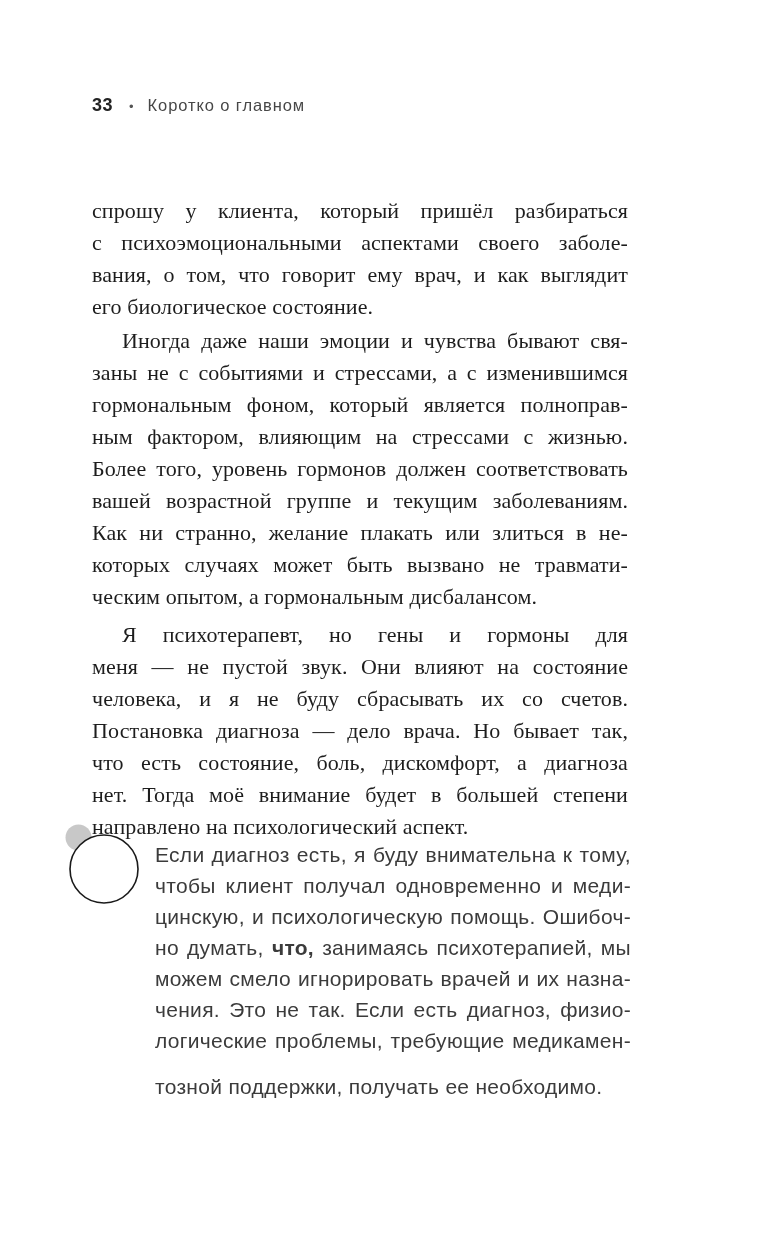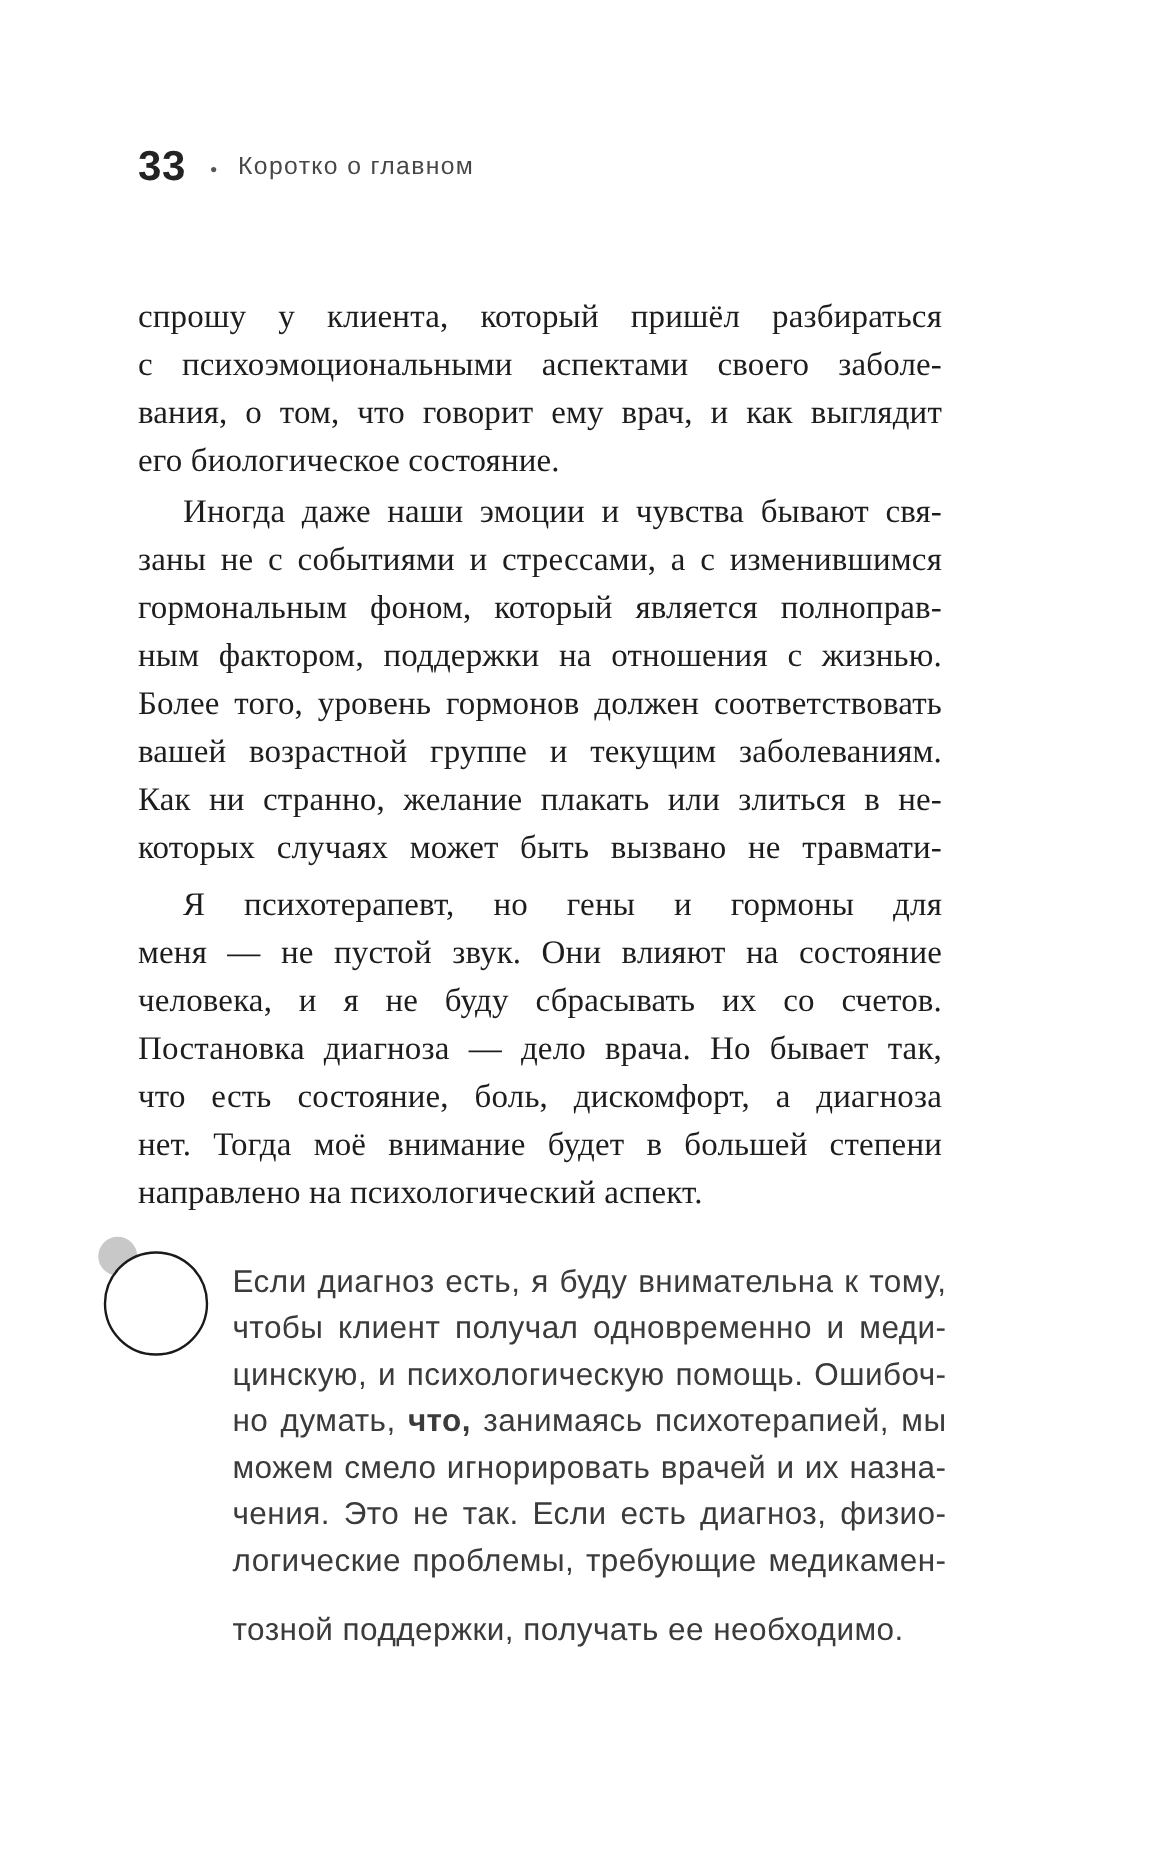--- a/index.html
+++ b/index.html
@@ -20,21 +20,21 @@
   .header {
     position: absolute;
     left: 92px;
     top: 95px;
     display: flex;
     align-items: center;
     font-family: "Liberation Sans", sans-serif;
     white-space: nowrap;
   }
   .page-number {
-    font-size: 28px;
+    font-size: 18px;
     font-weight: 700;
     color: #232323;
     letter-spacing: 0.5px;
   }
   .header-bullet {
     font-size: 13px;
     color: #555555;
     margin: 0 14px 0 16px;
     transform: translateY(1px);
   }
@@ -118,25 +118,26 @@
       <div class="bline">спрошу у клиента, который пришёл разбираться</div>
       <div class="bline">с психоэмоциональными аспектами своего заболе-</div>
       <div class="bline">вания, о том, что говорит ему врач, и как выглядит</div>
       <div class="bline last">его биологическое состояние.</div>
     </div>
 
     <div class="para para-2">
       <div class="bline indent">Иногда даже наши эмоции и чувства бывают свя-</div>
       <div class="bline">заны не с событиями и стрессами, а с изменившимся</div>
       <div class="bline">гормональным фоном, который является полноправ-</div>
-      <div class="bline">ным фактором, поддержки на отношения с жизнью.</div>
+      <div class="bline">ным фактором, влияющим на стрессами с жизнью.</div>
       <div class="bline">Более того, уровень гормонов должен соответствовать</div>
       <div class="bline">вашей возрастной группе и текущим заболеваниям.</div>
       <div class="bline">Как ни странно, желание плакать или злиться в не-</div>
       <div class="bline">которых случаях может быть вызвано не травмати-</div>
+      <div class="bline last">ческим опытом, а гормональным дисбалансом.</div>
     </div>
 
     <div class="para para-3">
       <div class="bline indent">Я психотерапевт, но гены и гормоны для</div>
       <div class="bline">меня — не пустой звук. Они влияют на состояние</div>
       <div class="bline">человека, и я не буду сбрасывать их со счетов.</div>
       <div class="bline">Постановка диагноза — дело врача. Но бывает так,</div>
       <div class="bline">что есть состояние, боль, дискомфорт, а диагноза</div>
       <div class="bline">нет. Тогда моё внимание будет в большей степени</div>
       <div class="bline last">направлено на психологический аспект.</div>

